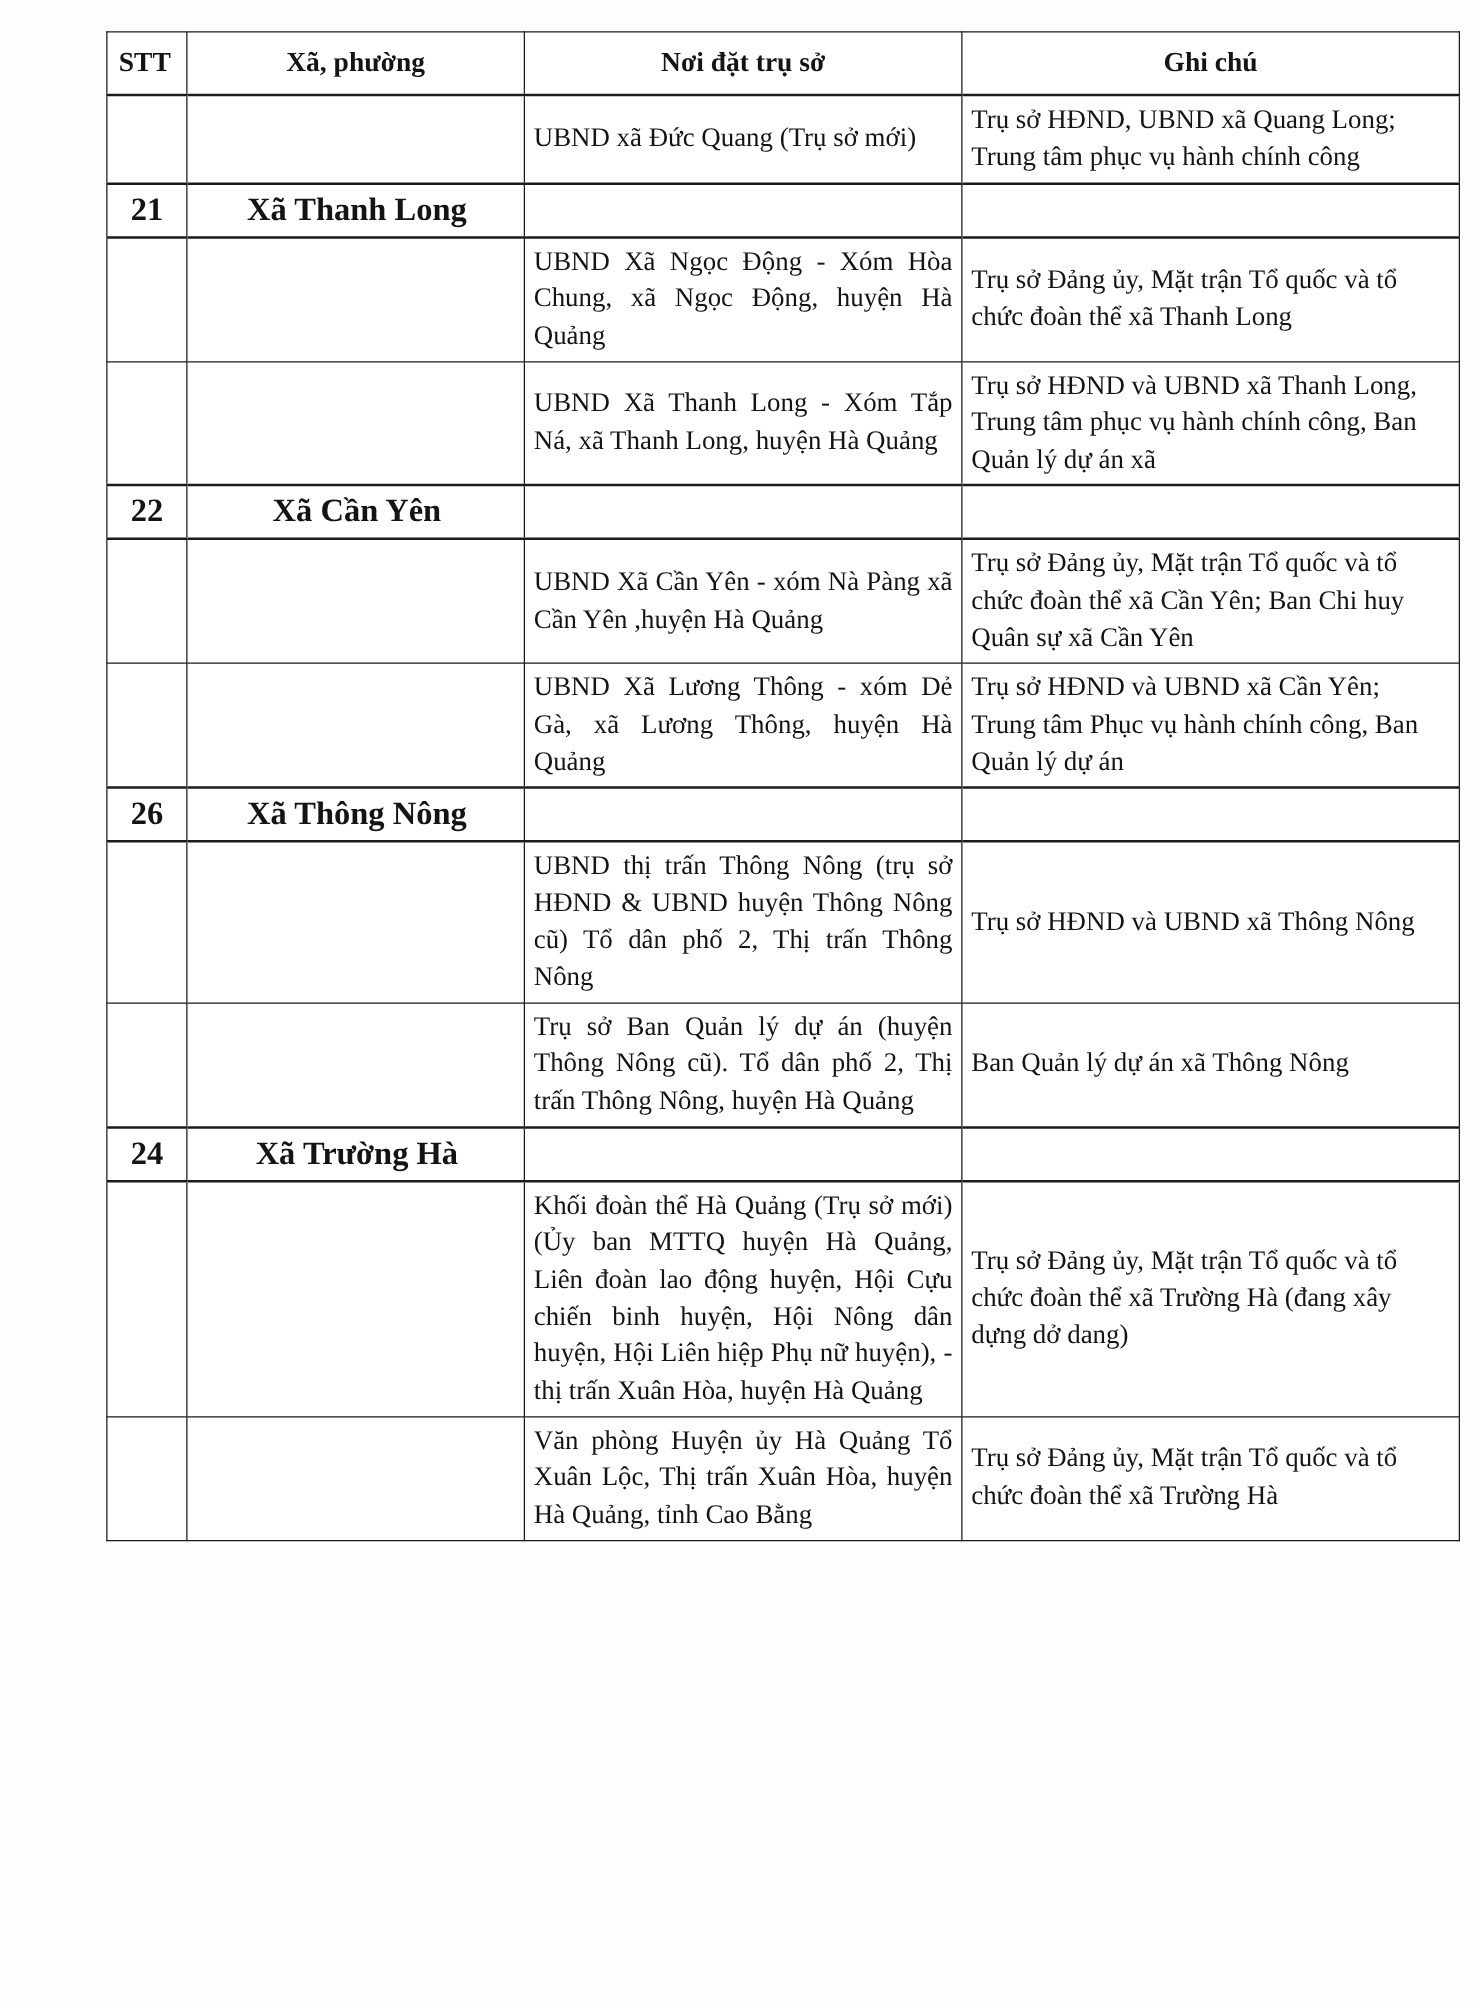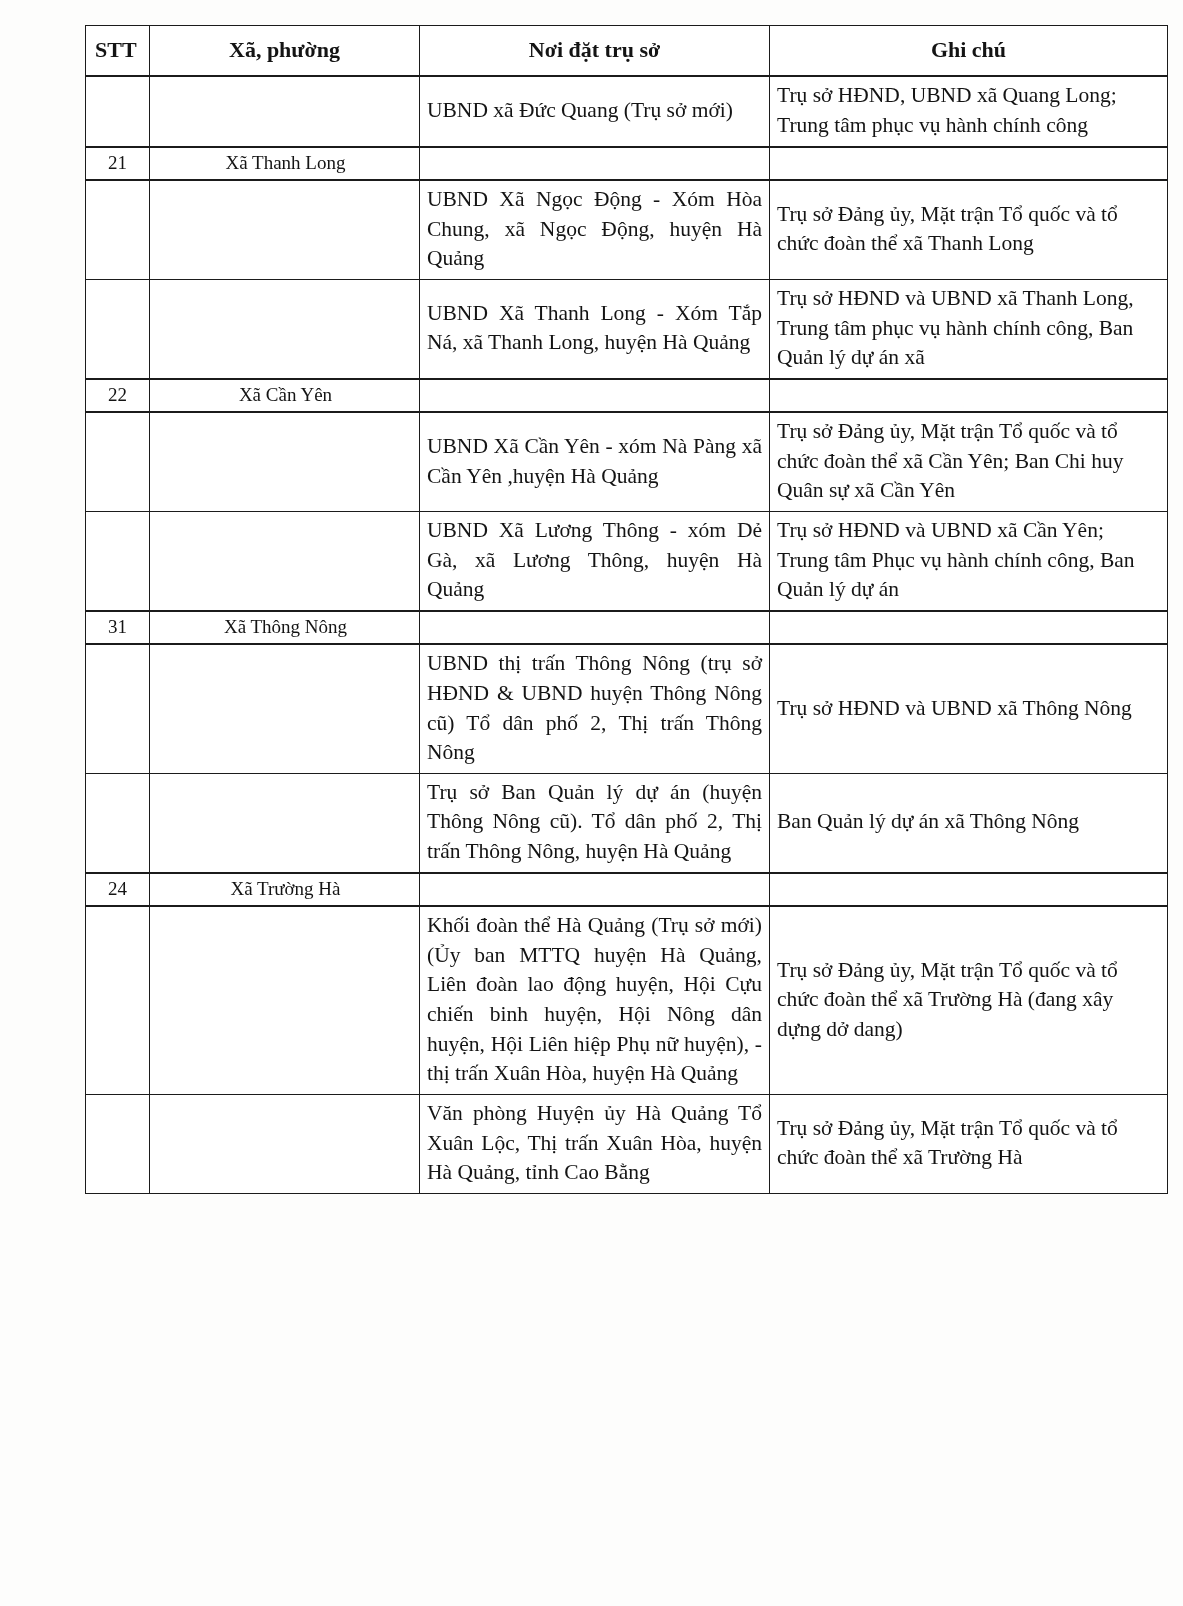--- a/index.html
+++ b/index.html
@@ -72,26 +72,26 @@
     padding-bottom: 10px;
     border-bottom-width: 2.4px;
   }
   tr.head td.stt-head {
     text-align: left;
     padding-left: 9px;
   }
 
   
   tr.group td {
-    font-weight: normal;
+    font-weight: bold;
     border-top-width: 2.4px;
     border-bottom-width: 2.4px;
     padding-top: 2px;
     padding-bottom: 3px;
-    font-size: 19px;
+    font-size: 26px;
   }
   tr.group td.stt {
     text-align: center;
   }
   tr.group td.name {
     text-align: center;
     padding-left: 9px;
   }
 
   td.stt { text-align: center; }
@@ -175,21 +175,21 @@
             <td class="noi just">UBND Xã Cần Yên - xóm Nà Pàng xã Cần Yên ,huyện Hà Quảng</td>
             <td class="ghi">Trụ sở Đảng ủy, Mặt trận Tổ quốc và tổ chức đoàn thể xã Cần Yên; Ban Chi huy Quân sự xã Cần Yên</td>
           </tr>
           <tr class="detail">
             <td class="stt blank"></td>
             <td class="blank"></td>
             <td class="noi just">UBND Xã Lương Thông - xóm Dẻ Gà, xã Lương Thông, huyện Hà Quảng</td>
             <td class="ghi">Trụ sở HĐND và UBND xã Cần Yên; Trung tâm Phục vụ hành chính công, Ban Quản lý dự án</td>
           </tr>
           <tr class="group">
-            <td class="stt">31</td>
+            <td class="stt">26</td>
             <td class="name">Xã Thông Nông</td>
             <td class="blank"></td>
             <td class="blank"></td>
           </tr>
           <tr class="detail">
             <td class="stt blank"></td>
             <td class="blank"></td>
             <td class="noi just">UBND thị trấn Thông Nông (trụ sở HĐND &amp; UBND huyện Thông Nông cũ) Tổ dân phố 2, Thị trấn Thông Nông</td>
             <td class="ghi">Trụ sở HĐND và UBND xã Thông Nông</td>
           </tr>

